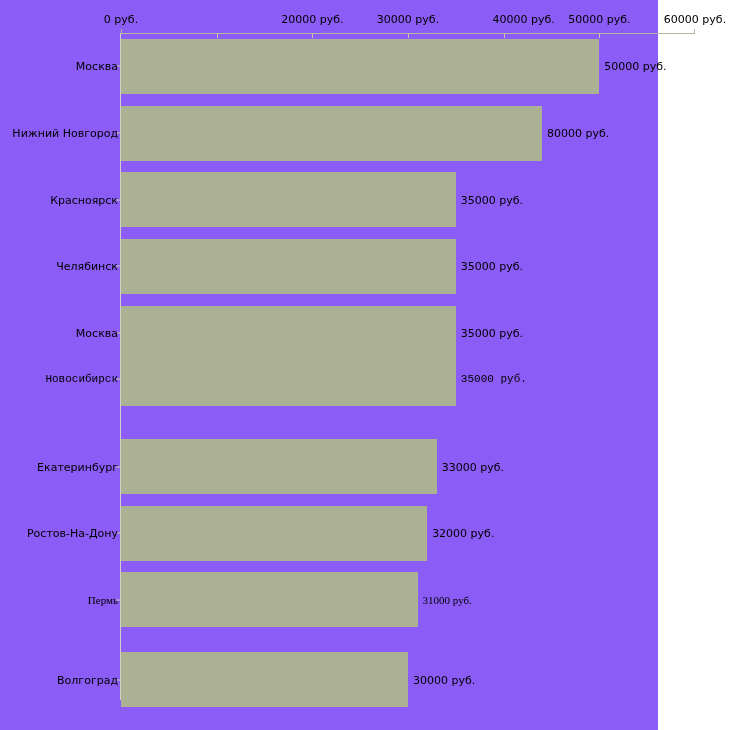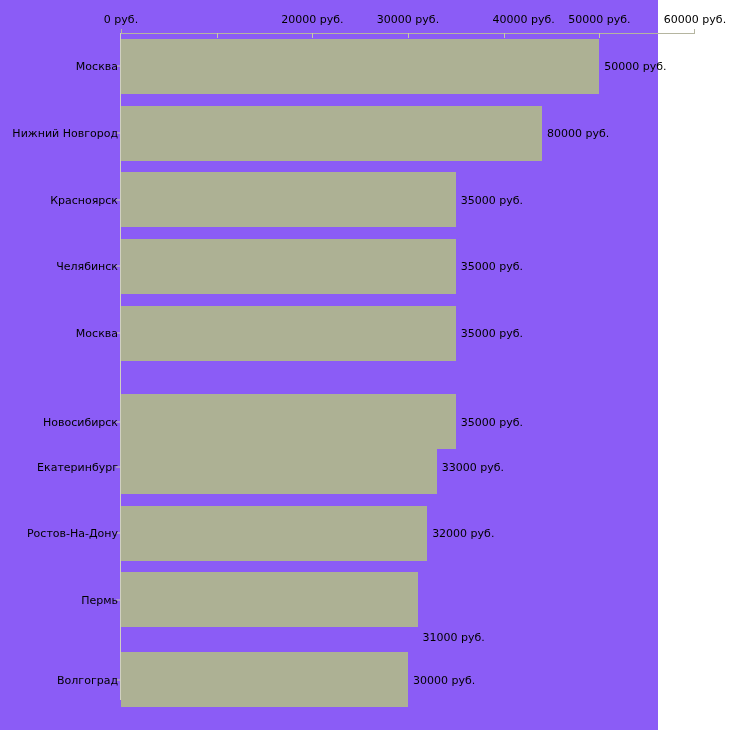--- a/index.html
+++ b/index.html
@@ -154,43 +154,43 @@
         <div class="cat-label">Челябинск</div>
         <div class="bar" style="width: 334.833px; background: rgb(173, 177, 148);"></div>
         <div class="val-label" style="left: 460.833px;">35000 руб.</div>
       </div>
       <div class="row" style="top: 305.65px; height: 55px;">
         <div class="cat-tick"></div>
         <div class="cat-label">Москва</div>
         <div class="bar" style="width: 334.833px; background: rgb(173, 177, 148);"></div>
         <div class="val-label" style="left: 460.833px;">35000 руб.</div>
       </div>
-      <div class="row" style="top: 394px; height: 55px;">
+      <div class="row" style="top: 351px; height: 55px; font-family: Liberation Mono, monospace;">
         <div class="cat-tick"></div>
         <div class="cat-label">Новосибирск</div>
         <div class="bar" style="width: 334.833px; background: rgb(173, 177, 148);"></div>
         <div class="val-label" style="left: 460.833px;">35000 руб.</div>
       </div>
       <div class="row" style="top: 439.05px; height: 55px;">
         <div class="cat-tick"></div>
         <div class="cat-label">Екатеринбург</div>
         <div class="bar" style="width: 315.7px; background: rgb(173, 177, 148);"></div>
         <div class="val-label" style="left: 441.7px; text-align: center;">33000 руб.</div>
       </div>
       <div class="row" style="top: 505.75px; height: 55px;">
         <div class="cat-tick"></div>
         <div class="cat-label">Ростов-На-Дону</div>
         <div class="bar" style="width: 306.133px; background: rgb(173, 177, 148);"></div>
         <div class="val-label" style="left: 432.133px;">32000 руб.</div>
       </div>
-      <div class="row" style="top: 572.45px; height: 55px;">
+      <div class="row" style="top: 572.45px; height: 55px; font-family: Liberation Serif, serif;">
         <div class="cat-tick"></div>
         <div class="cat-label">Пермь</div>
         <div class="bar" style="width: 296.567px; background: rgb(173, 177, 148);"></div>
-        <div class="val-label" style="left: 422.567px; margin-top: 37px;">31000 руб.</div>
+        <div class="val-label" style="left: 422.567px;">31000 руб.</div>
       </div>
       <div class="row" style="top: 652px; height: 55px;">
         <div class="cat-tick"></div>
         <div class="cat-label">Волгоград</div>
         <div class="bar" style="width: 287px; background: rgb(173, 177, 148);"></div>
         <div class="val-label" style="left: 413px;">30000 руб.</div>
       </div>
     </div>
 </div>
 

